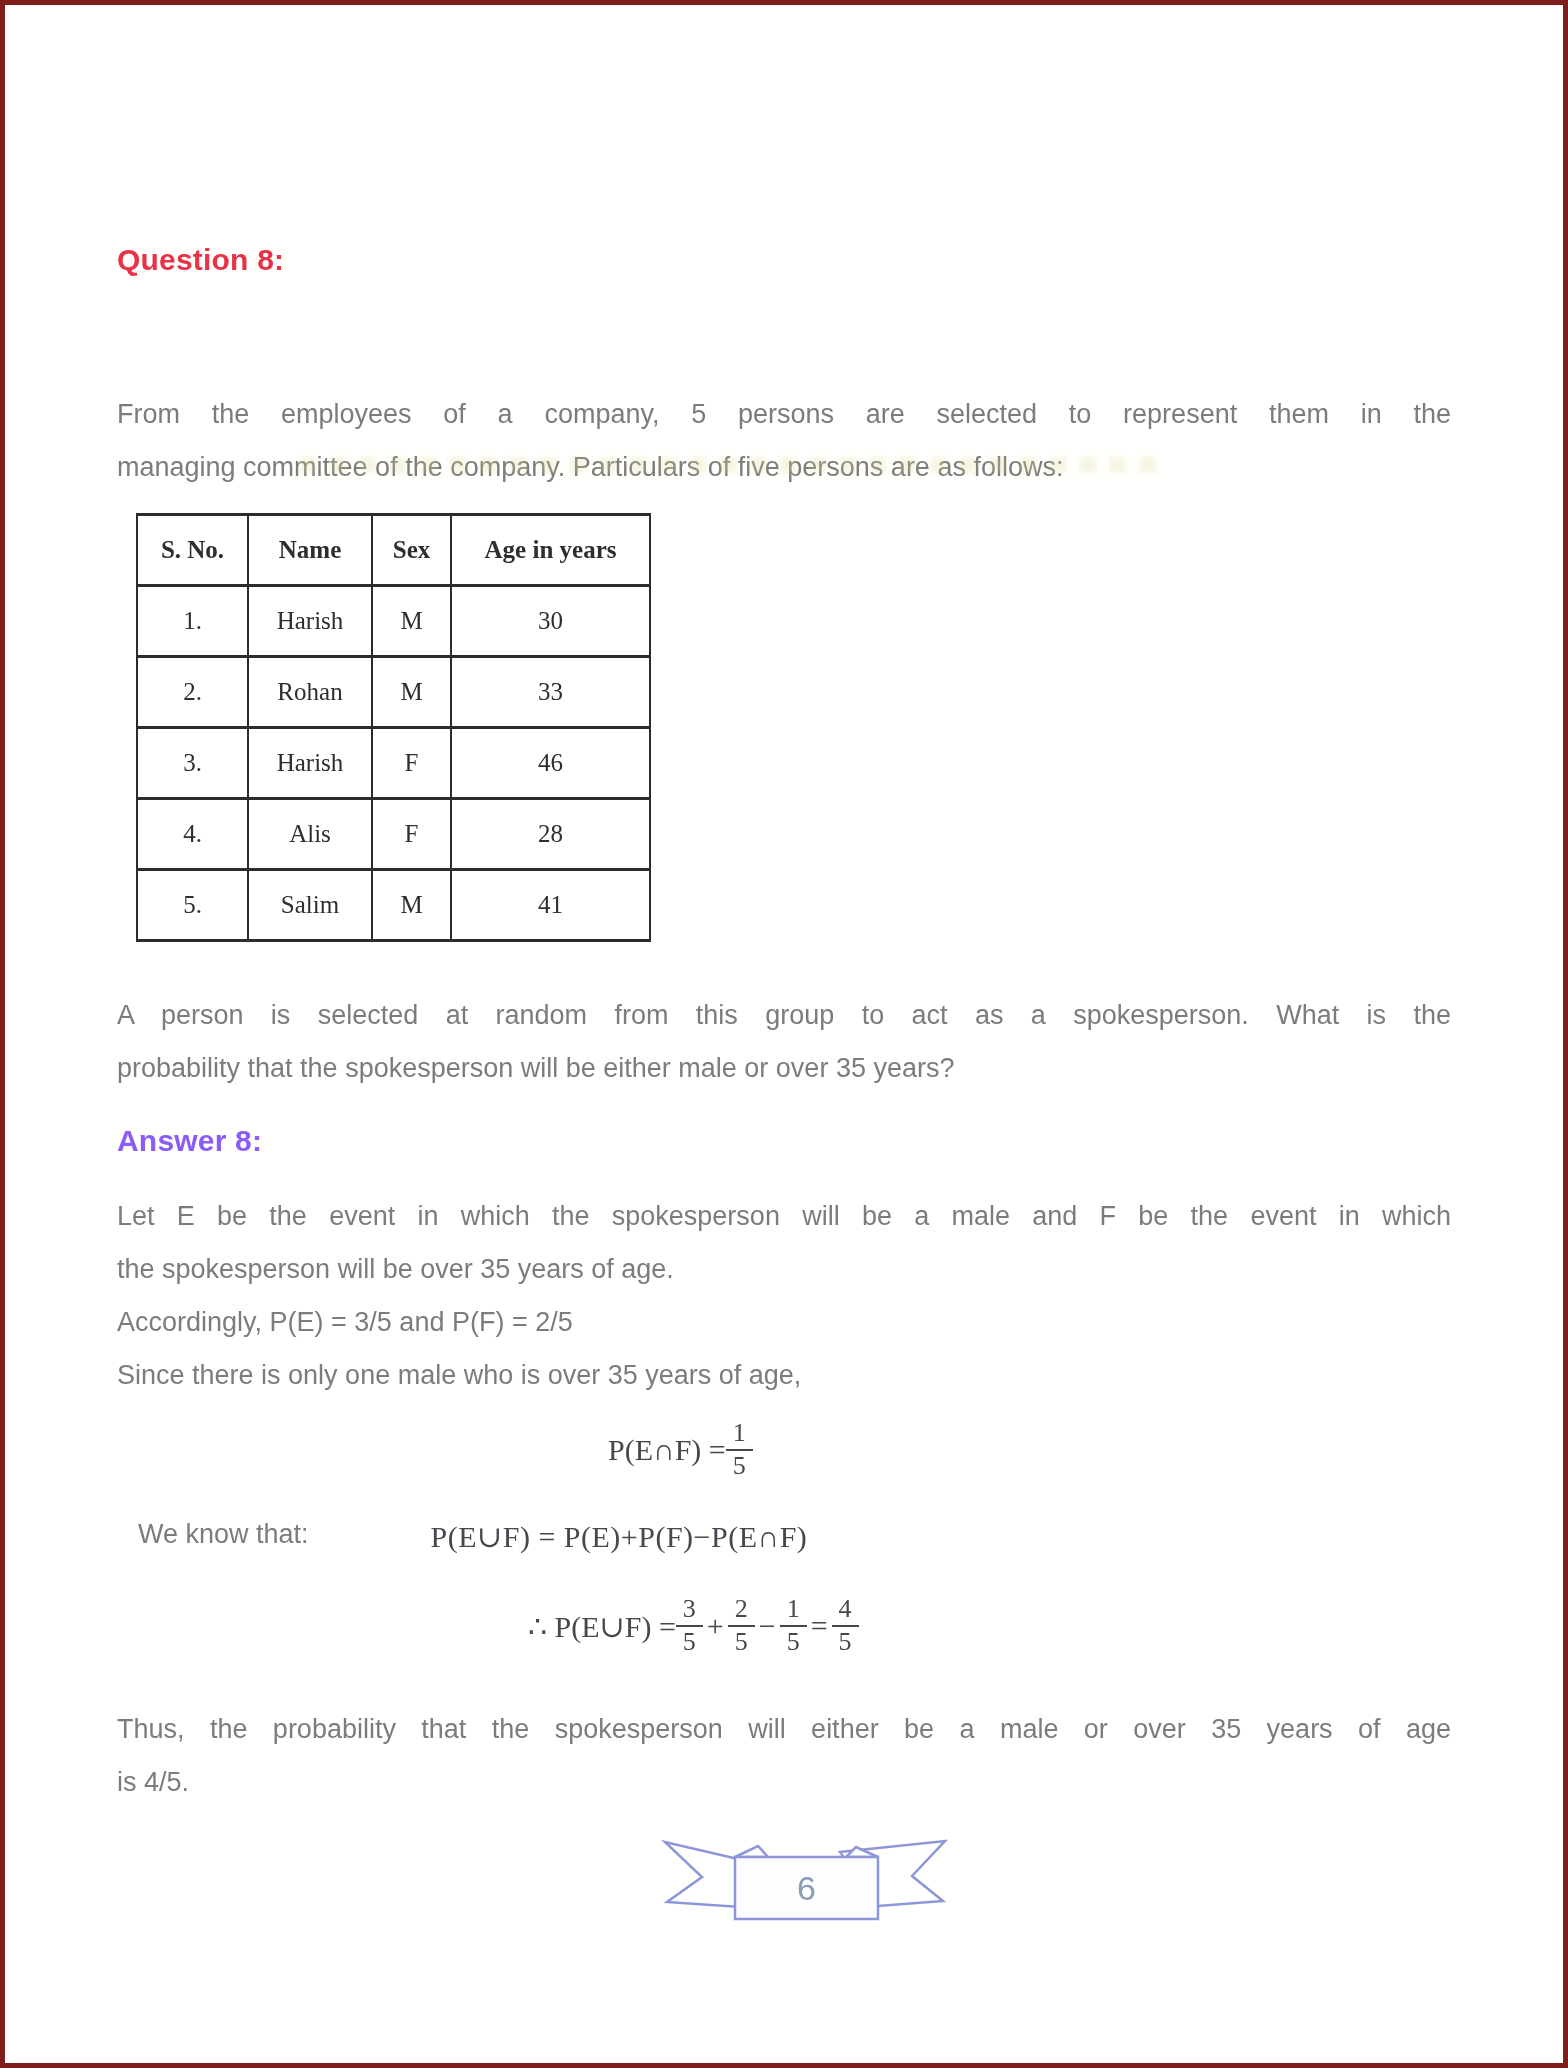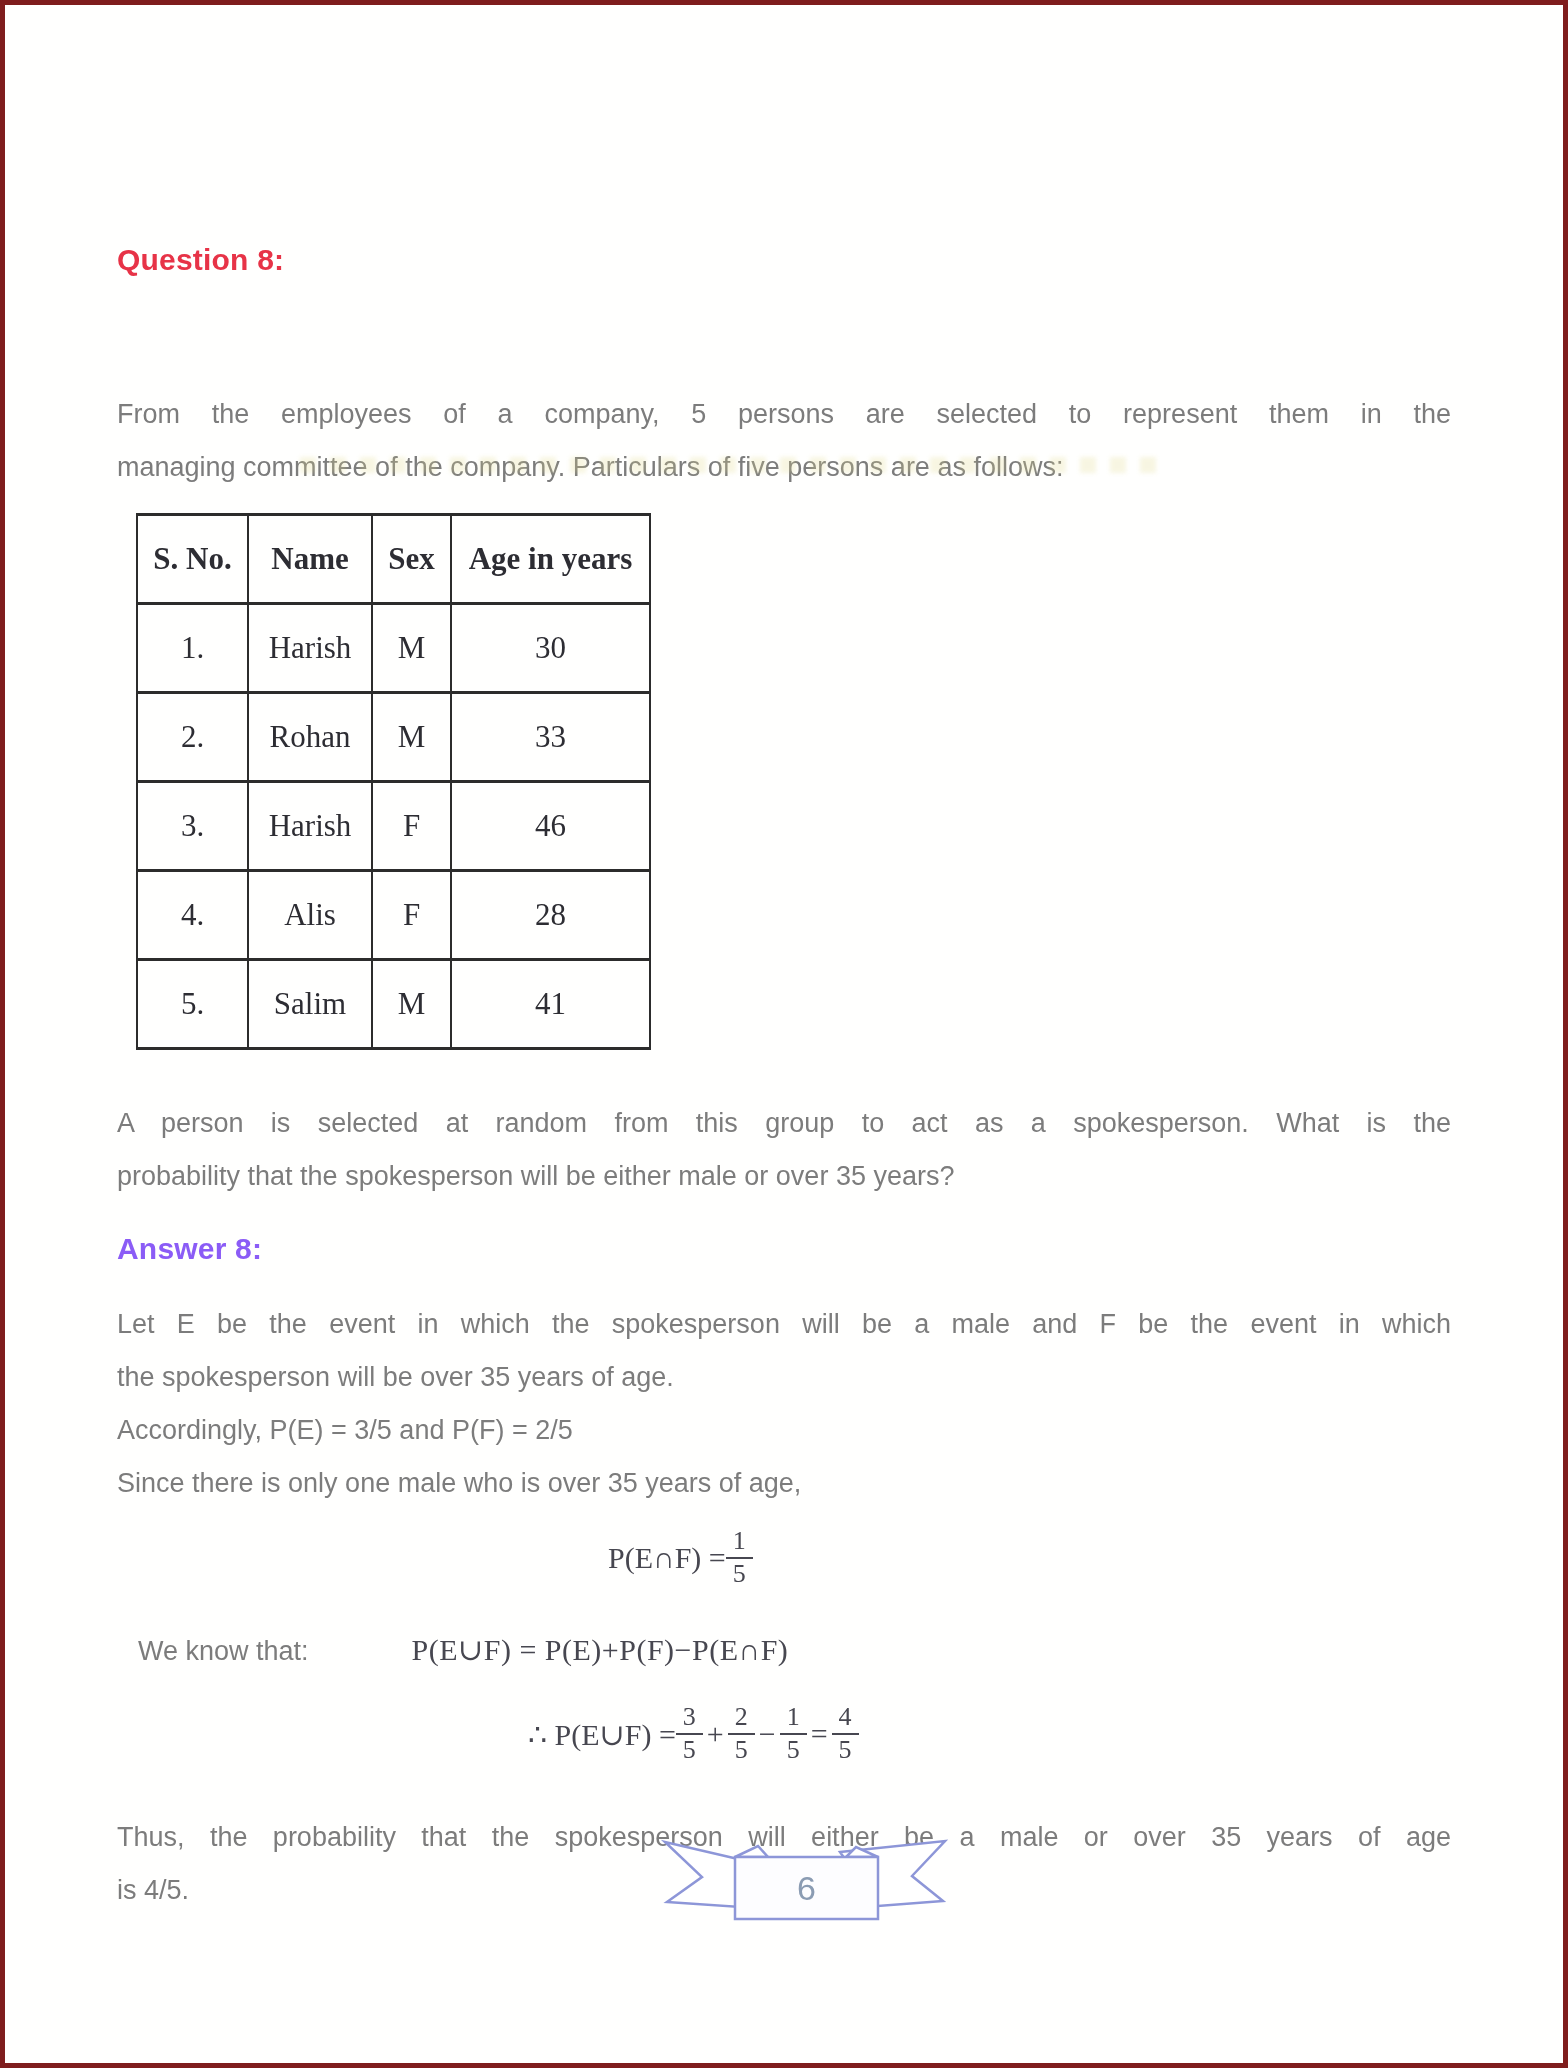--- a/index.html
+++ b/index.html
@@ -49,37 +49,37 @@
     color:#2d2d33;
     table-layout:fixed;
   }
   table.persons th, table.persons td{
     border-left:2.5px solid #2c2c2c;
     border-right:2.5px solid #2c2c2c;
     border-top:3px solid #2c2c2c;
     border-bottom:3px solid #2c2c2c;
     height:60px;
     text-align:center;vertical-align:middle;
-    font-size:31px;
-    padding:13px 6px;
+    font-size:25px;
+    padding:4px 6px;
     margin-top:20px;
   }
   table.persons{border:1px solid #2c2c2c;}
   table.persons th{font-weight:bold;}
 
   .math{
     font-family:"Liberation Serif","DejaVu Serif",serif;
     color:#474750;font-size:30px;
   }
   .mrow{display:inline-flex;align-items:center;gap:0;justify-content:center;}
   .frac{display:inline-flex;flex-direction:column;align-items:center;line-height:1.1;font-size:26px;}
   .frac .num{border-bottom:2px solid #474750;padding:0 7px 1px 7px;}
   .frac .den{padding-top:1px;}
   .f1{margin-left:491px;margin-top:15px;height:66px;display:flex;align-items:center;}
-  .know-row{margin-top:36px;height:40px;display:flex;align-items:flex-end;}
+  .know-row{margin-top:36px;height:40px;display:flex;align-items:flex-start;gap:19px;}
   .know-label{color:#7c7c7c;font-size:27px;margin-left:21px;}
   .f2{margin-left:103px;letter-spacing:.5px;}
   .f3{margin-left:411px;margin-top:34px;height:66px;display:flex;align-items:center;}
   .op{margin:0 4px;}
 
   .ribbon{position:absolute;left:655px;top:1833px;}
   .ribbon text{
     font-family:"Liberation Sans","DejaVu Sans",sans-serif;
     font-size:34px;fill:#8b9cb3;
   }

